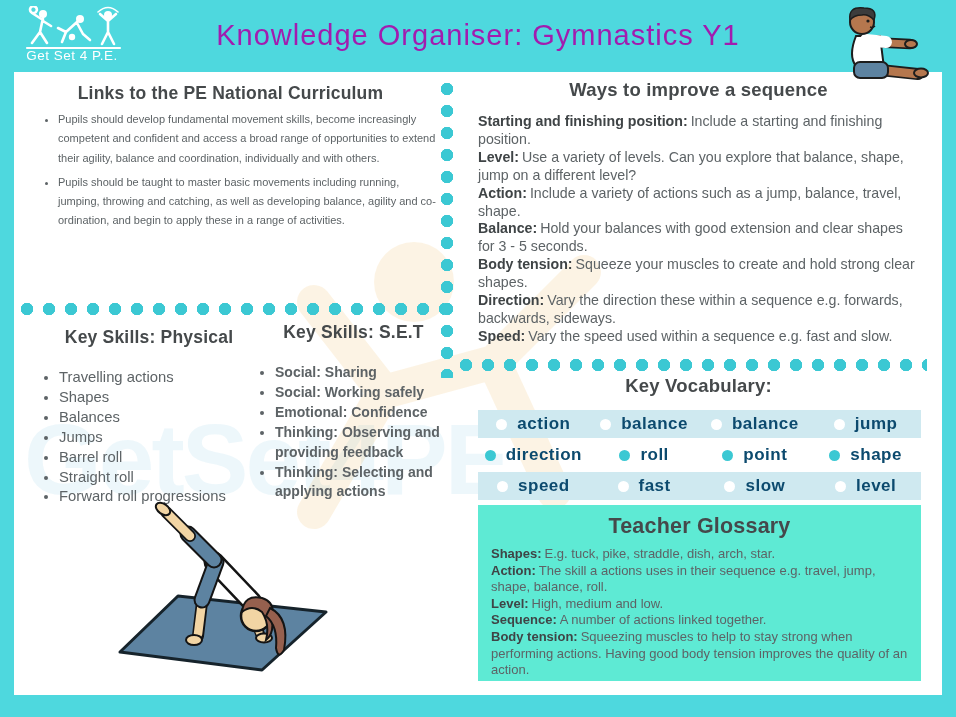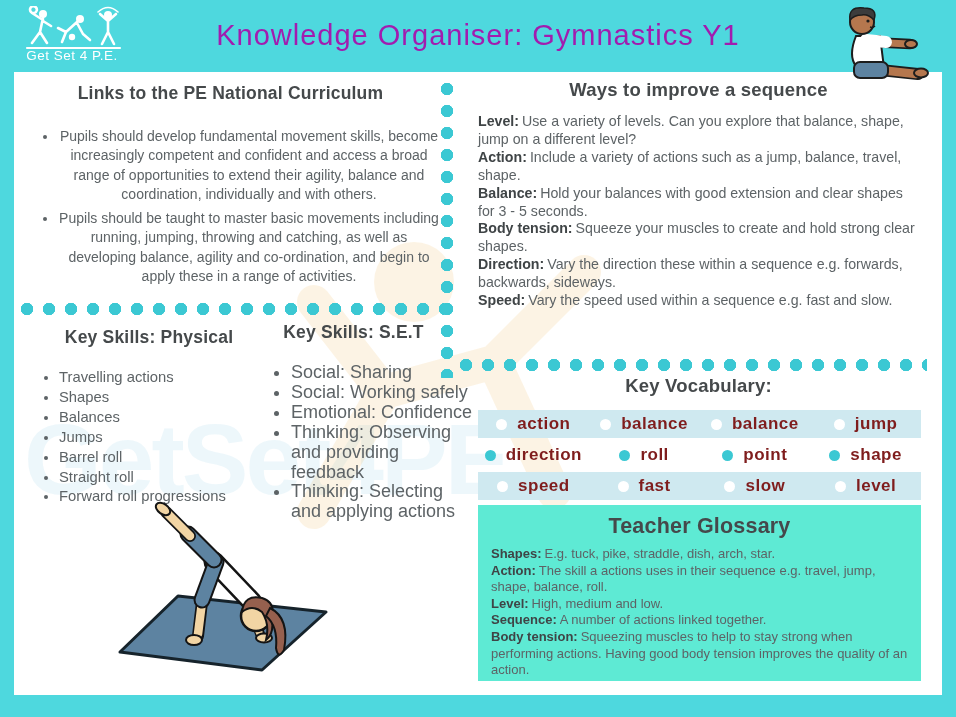--- a/index.html
+++ b/index.html
@@ -41,43 +41,43 @@
   .dots-h{background-image:radial-gradient(circle,var(--dot) 6px,rgba(0,0,0,0) 6.5px);
           background-size:22px 14px;background-repeat:repeat-x;background-position:left center;height:14px;}
   .dots-v{position:absolute;left:426px;top:6px;width:14px;height:300px;z-index:1;
           background-image:radial-gradient(circle,var(--dot) 6px,rgba(0,0,0,0) 6.5px);
           background-size:14px 22px;background-repeat:repeat-y;background-position:center top;}
 
   h2{color:var(--heading);font-size:17.5px;letter-spacing:.2px;}
 
   
   .curr-head{position:absolute;left:0;top:11px;width:100%;text-align:center;}
-  .curr-list{position:absolute;left:30px;top:55px;width:396px;color:var(--body);
-             font-size:14px;line-height:19.3px;list-style:disc outside;padding-left:14px;text-align:center;}
+  .curr-list{position:absolute;left:30px;top:38px;width:396px;color:var(--body);
+             font-size:11px;line-height:19.3px;list-style:disc outside;padding-left:14px;}
   .curr-list li{margin-bottom:5px;}
   .hline-left{position:absolute;left:2px;top:230px;width:428px;}
   .ksp-head{position:absolute;left:10px;top:255px;width:250px;text-align:center;}
   .kss-head{position:absolute;left:232px;top:250px;width:215px;text-align:center;}
   .ksp-list{position:absolute;left:32px;top:296px;width:215px;color:var(--body);
             font-size:14.8px;line-height:19.9px;list-style:disc outside;padding-left:13px;}
-  .kss-list{position:absolute;left:264px;top:291px;width:195px;color:var(--body);
-            font-size:18px;line-height:19.9px;list-style:disc outside;padding-left:13px;}
+  .kss-list{position:absolute;left:248px;top:291px;width:195px;color:var(--body);
+            font-size:14px;line-height:19.9px;list-style:disc outside;padding-left:13px;font-weight:bold;}
   .girl{position:absolute;left:92px;top:428px;width:232px;height:180px;}
 
   
   .ways-head{position:absolute;left:0;top:7px;width:100%;text-align:center;font-size:18.5px;}
   .ways-text{position:absolute;left:23px;top:41px;width:444px;color:var(--body);
              font-size:14.2px;line-height:17.9px;}
   .ways-text .term{font-weight:bold;color:#3F4446;margin-right:3px;}
   .hline-right{position:absolute;left:0px;top:286px;width:472px;}
   .vocab-head{position:absolute;left:0;top:303px;width:100%;text-align:center;font-size:18.5px;}
   .vrow{position:absolute;left:23px;width:443px;height:28px;display:flex;align-items:center;}
   .vrow.blue{background:var(--lblue);}
   .vrow .cell{flex:1;display:flex;align-items:center;justify-content:center;gap:10px;}
-  .vword{font-weight:bold;font-size:17px;color:#7f1d1d;letter-spacing:.5px;}
+  .vword{font-weight:bold;font-size:17px;color:#0c4a6e;letter-spacing:.5px;}
   .vdot{width:11px;height:11px;border-radius:50%;}
   .vdot.white{background:#fff;}
   .vdot.teal{background:var(--dot);}
   .glossary{position:absolute;left:23px;top:433px;width:443px;height:176px;background:#5eead4;}
   .glossary h2{font-size:21.5px;text-align:center;margin-top:9px;}
   .gloss-text{margin:7px 13px 0 13px;color:var(--body);font-size:13px;line-height:16.6px;}
   .gloss-text .term{font-weight:bold;color:#3F4446;margin-right:3px;}
 </style>
 </head>
 <body>
@@ -192,20 +192,21 @@
           <path d="M164 108 Q184 118 178 150 Q172 160 170 148 Q172 126 160 116 Z" fill="#96604E" stroke="#141414" stroke-width="2"></path>
         </svg>
       </div>
     </div>
 
     <div class="col-right">
 
       <h2 class="ways-head">Ways to improve a sequence</h2>
 
       <div class="ways-text">
+        <div><span class="term">Starting and finishing position:</span><span>Include a starting and finishing position.</span></div>
         <div><span class="term">Level:</span><span>Use a variety of levels. Can you explore that balance, shape, jump on a different level?</span></div>
         <div><span class="term">Action:</span><span>Include a variety of actions such as a jump, balance, travel, shape.</span></div>
         <div><span class="term">Balance:</span><span>Hold your balances with good extension and clear shapes for 3 - 5 seconds.</span></div>
         <div><span class="term">Body tension:</span><span>Squeeze your muscles to create and hold strong clear shapes.</span></div>
         <div><span class="term">Direction:</span><span>Vary the direction these within a sequence e.g. forwards, backwards, sideways.</span></div>
         <div><span class="term">Speed:</span><span>Vary the speed used within a sequence e.g. fast and slow.</span></div>
       </div>
 
       <div class="dots-h hline-right"></div>
 

